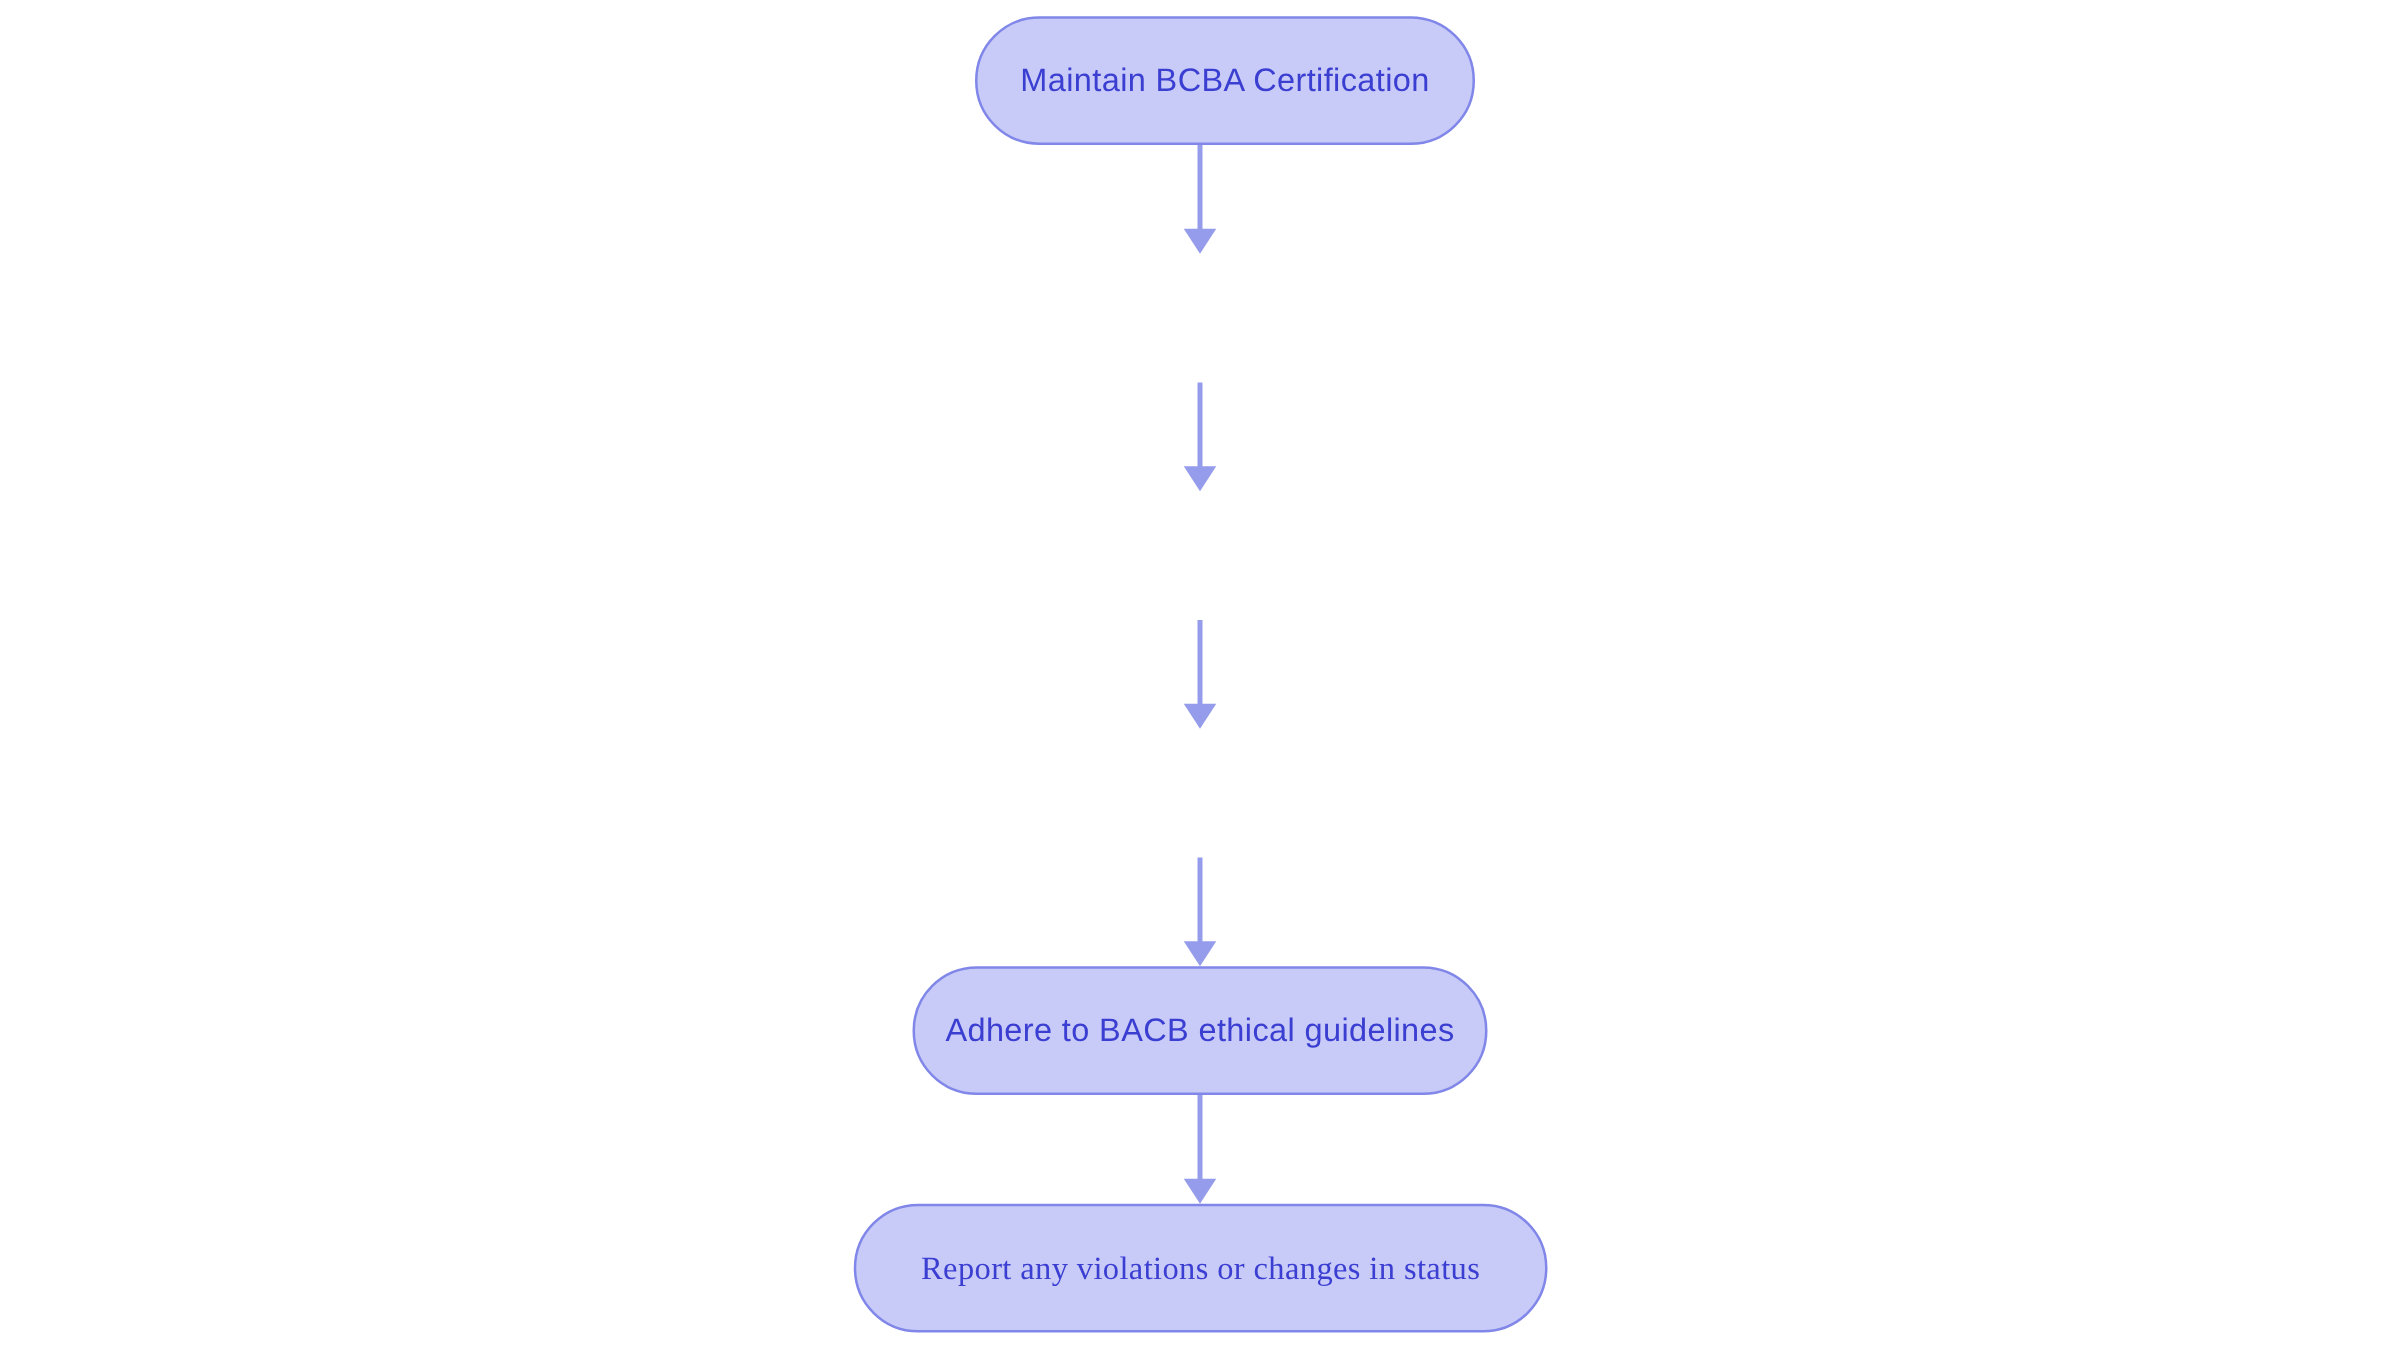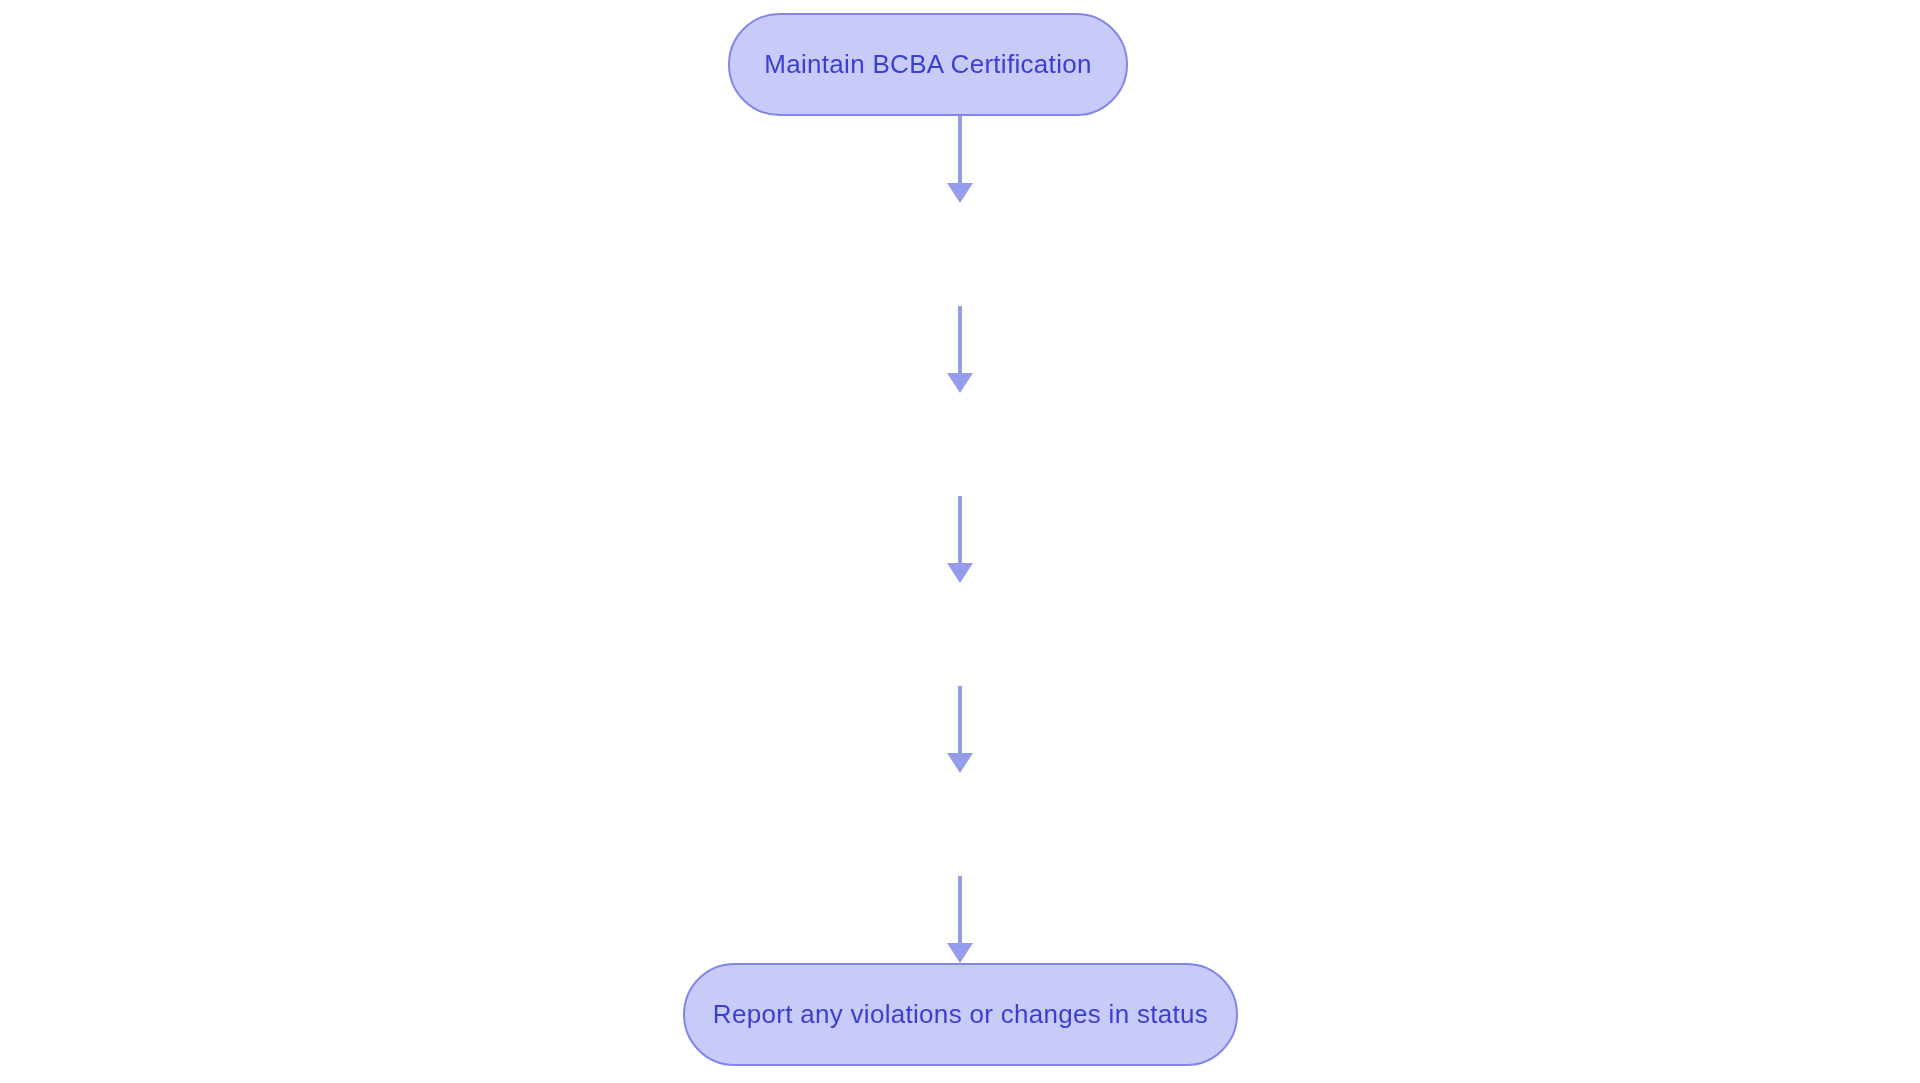--- a/index.html
+++ b/index.html
@@ -25,26 +25,26 @@
     display: flex;
     align-items: center;
     justify-content: center;
     text-align: center;
     color: var(--node-text, #3b3fd1);
     font-size: 26px;
     font-weight: 500;
     letter-spacing: 0.3px;
     white-space: nowrap;
   }
-  .n1 { left: 728px; top: 13px;  width: 400px; }
+  .n1 { left: 780px; top: 13px;  width: 400px; }
   .n2 { left: 740px; top: 203px; width: 440px; }
   .n3 { left: 725px; top: 393px; width: 470px; }
   .n4 { left: 660px; top: 583px; width: 600px; }
   .n5 { left: 730px; top: 773px; width: 460px; }
-  .n6 { left: 683px; top: 963px; width: 555px; }
+  .n6 { left: 683px; top: 963px; width: 555px; font-family: Liberation Serif, serif; }
 
   .arrow {
     position: absolute;
     left: 946px;
     width: 28px;
     height: 87px;
   }
   .arrow::before {
     content: "";
     position: absolute;
@@ -82,18 +82,19 @@
 
 
   <div class="arrow a2"></div>
 
 
   <div class="arrow a3"></div>
 
 
   <div class="arrow a4"></div>
 
+  <div class="node n5">Adhere to BACB ethical guidelines</div>
 
   <div class="arrow a5"></div>
 
   <div class="node n6">Report any violations or changes in status</div>
 
 </div>
 
 </body></html>

